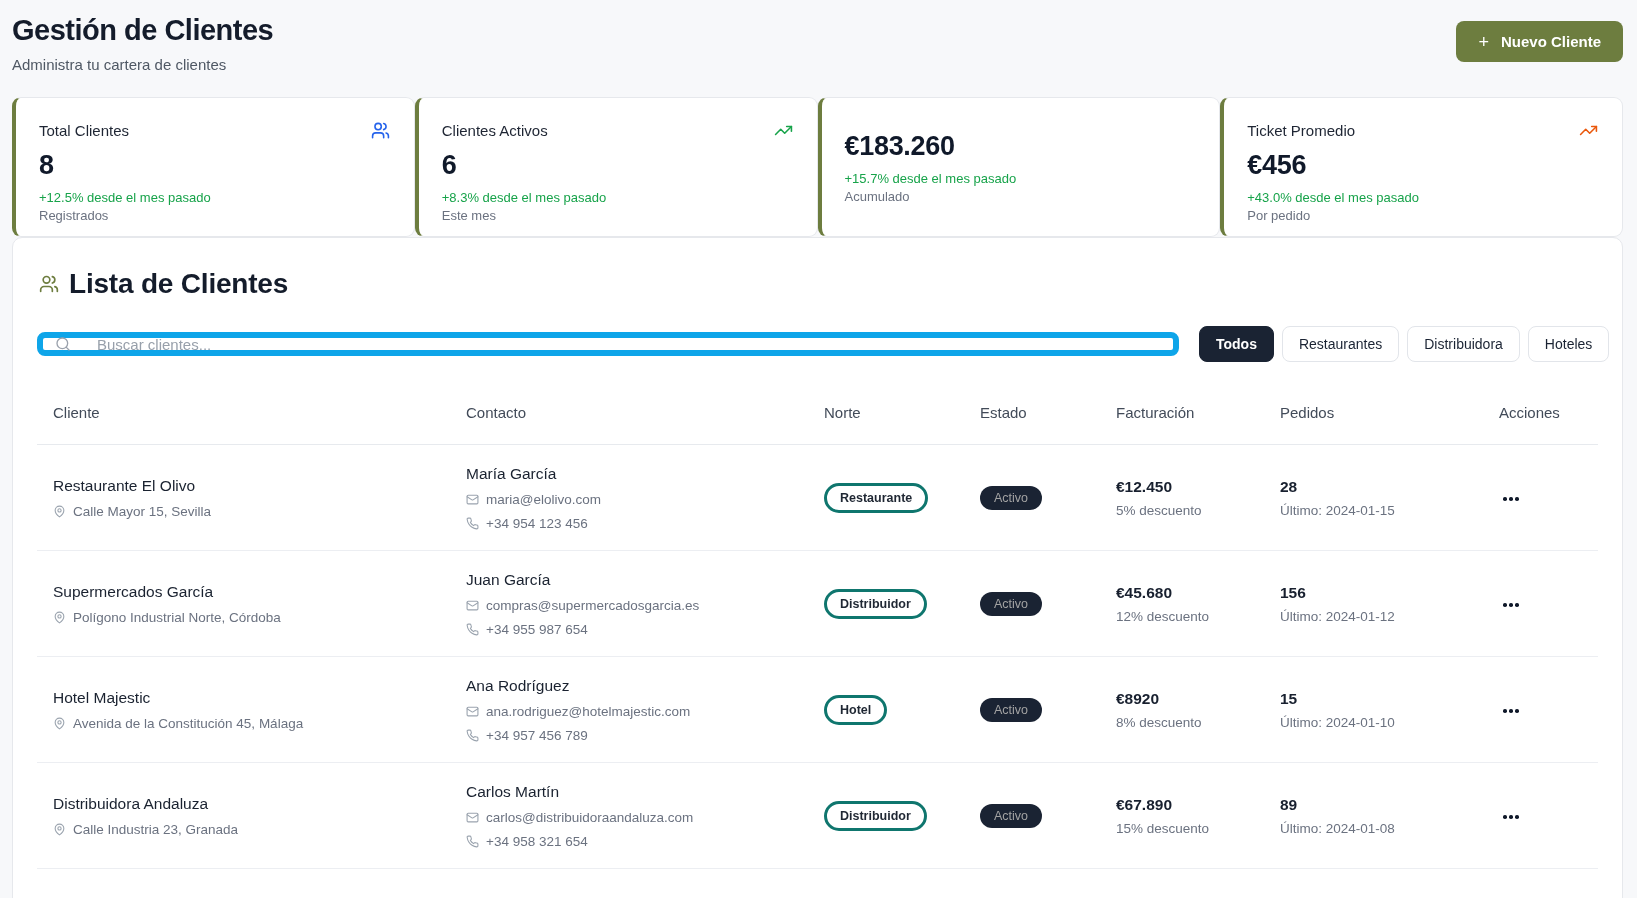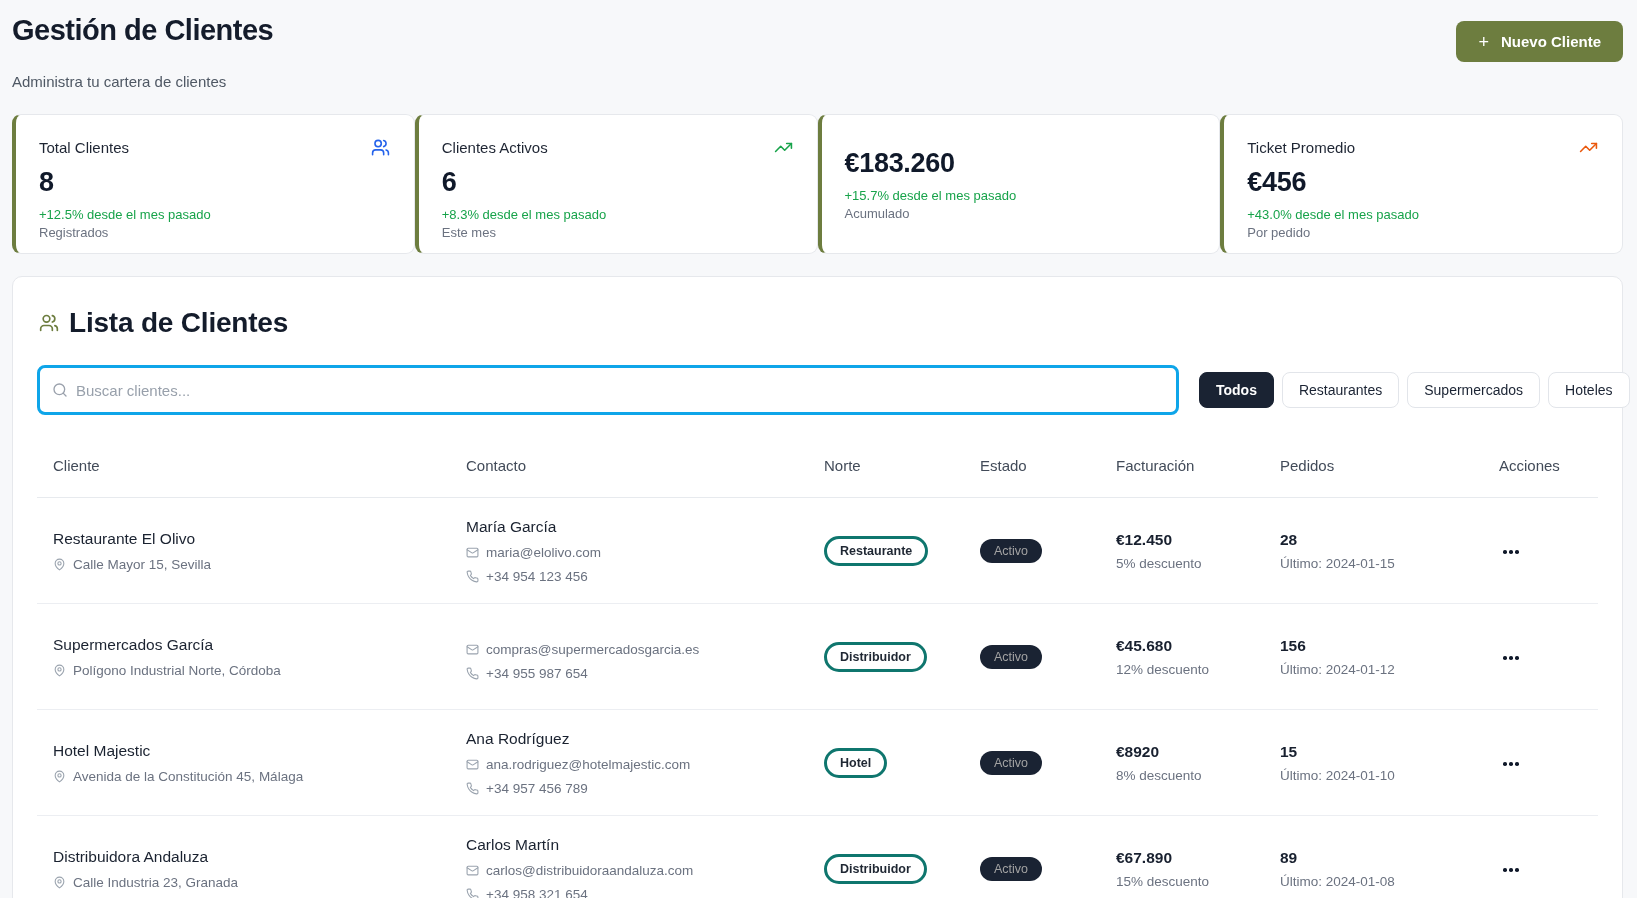--- a/index.html
+++ b/index.html
@@ -7,31 +7,31 @@
   body {
     font-family:"Liberation Sans", sans-serif;
     background:var(--pagebg, #f7f8fa);
     color:var(--navy, #1a2333);
   }
   .page { padding:14px 14px 0 12px; }
 
   
   .topbar { display:flex; justify-content:space-between; align-items:flex-start; padding:0 0 24px 0; }
   .page-title { font-size:29px; font-weight:bold; letter-spacing:-0.5px; color:#141c2b; }
-  .page-subtitle { font-size:15px; color:#4f5864; margin-top:26px; }
+  .page-subtitle { font-size:15px; color:#4f5864; margin-top:9px; }
   .btn-primary {
     display:inline-flex; align-items:center; gap:12px;
     background:var(--olive); color:#fff; border:none; cursor:pointer;
     font-family:inherit; font-size:15px; font-weight:600;
     padding:10px 22px; border-radius:8px; margin-top:7px; height:41px;
   }
   .btn-primary .plus { font-size:18px; font-weight:400; line-height:1; }
 
   
-  .stats { display:grid; grid-template-columns:repeat(4,1fr); margin-bottom:22px; }
+  .stats { display:grid; grid-template-columns:repeat(4,1fr); }
   .stat-card {
     background:#fff; border:1px solid var(--border); border-left:4px solid var(--olive);
     border-radius:9px; padding:23px 24px 20px 23px; height:140px;
   }
   .stat-top { display:flex; justify-content:space-between; align-items:center; }
   .stat-title { font-size:15px; color:#1e2533; }
   .stat-icon { width:19px; height:19px; display:inline-flex; align-items:center; justify-content:center; }
   .stat-icon svg { width:19px; height:19px; }
   .icon-blue   { color:var(--blue); }
   .icon-green  { color:var(--green); }
@@ -46,22 +46,22 @@
     background:#fff; border:1px solid var(--border); border-radius:10px;
     padding:24px 24px 40px 24px; min-height:660px;
   }
   .panel-title { display:flex; align-items:center; gap:10px; margin:6px 0 26px 2px; }
   .panel-title h2 { font-size:28px; font-weight:bold; color:#141c2b; letter-spacing:-0.2px; }
   .panel-title .sec-icon { color:var(--olive); display:inline-flex; }
   .panel-title .sec-icon svg { width:20px; height:20px; }
 
   .toolbar { display:flex; align-items:center; gap:20px; }
   .search {
-    flex:0 0 1142px; display:flex; align-items:center; gap:8px;
-    border:3px solid #0ea5e9; border-radius:8px; height:50px; padding:0 12px; background:#fff;
+    flex:0 0 1142px; display:flex; align-items:center; gap:26px;
+    border:6px solid #0ea5e9; border-radius:8px; height:24px; padding:0 12px; background:#fff;
   }
   .search svg { width:16px; height:16px; color:#9aa1ac; flex:none; }
   .search input {
     border:none; outline:none; flex:1; font-family:inherit; font-size:15px; color:#1a2333; background:transparent;
   }
   .search input::placeholder { color:#98a0ab; }
   .chips { display:flex; gap:8px; flex:1; justify-content:flex-end; }
   .chip {
     font-family:inherit; font-size:14px; cursor:pointer;
     background:#fff; color:#1a2333; border:1px solid #e2e5ea; border-radius:8px;
@@ -189,21 +189,21 @@
       <div class="search">
         <svg viewBox="0 0 24 24" fill="none" stroke="currentColor" stroke-width="2" stroke-linecap="round" stroke-linejoin="round">
             <circle cx="11" cy="11" r="8"></circle>
             <path d="m21 21-4.3-4.3"></path>
           </svg>
         <input type="text" placeholder="Buscar clientes..." style="">
       </div>
       <div class="chips">
         <button class="chip active">Todos</button>
         <button class="chip">Restaurantes</button>
-        <button class="chip">Supermercados</button>
+        <button class="chip">Distribuidora</button>
         <button class="chip">Hoteles</button>
       </div>
     </div>
 
     <div class="thead">
       <div class="th">Cliente</div>
       <div class="th">Contacto</div>
       <div class="th">Norte</div>
       <div class="th">Estado</div>
       <div class="th">Facturación</div>
@@ -267,20 +267,21 @@
       <div class="cname">Supermercados García</div>
       <div class="sub">
         <svg viewBox="0 0 24 24" fill="none" stroke="currentColor" stroke-width="2" stroke-linecap="round" stroke-linejoin="round">
                 <path d="M20 10c0 6-8 12-8 12s-8-6-8-12a8 8 0 0 1 16 0Z"></path>
                 <circle cx="12" cy="10" r="3"></circle>
               </svg>
         <span>Polígono Industrial Norte, Córdoba</span>
       </div>
     </div>
     <div class="cell">
+      <div class="cname">Juan García</div>
       <div class="sub">
         <svg viewBox="0 0 24 24" fill="none" stroke="currentColor" stroke-width="2" stroke-linecap="round" stroke-linejoin="round">
                 <rect x="2" y="4" width="20" height="16" rx="2"></rect>
                 <path d="m22 7-8.97 5.7a1.94 1.94 0 0 1-2.06 0L2 7"></path>
               </svg>
         <span>compras@supermercadosgarcia.es</span>
       </div>
       <div class="sub">
         <svg viewBox="0 0 24 24" fill="none" stroke="currentColor" stroke-width="2" stroke-linecap="round" stroke-linejoin="round">
                 <path d="M22 16.92v3a2 2 0 0 1-2.18 2 19.79 19.79 0 0 1-8.63-3.07 19.5 19.5 0 0 1-6-6 19.79 19.79 0 0 1-3.07-8.67A2 2 0 0 1 4.11 2h3a2 2 0 0 1 2 1.72 12.84 12.84 0 0 0 .7 2.81 2 2 0 0 1-.45 2.11L8.09 9.91a16 16 0 0 0 6 6l1.27-1.27a2 2 0 0 1 2.11-.45 12.84 12.84 0 0 0 2.81.7A2 2 0 0 1 22 16.92z"></path>

